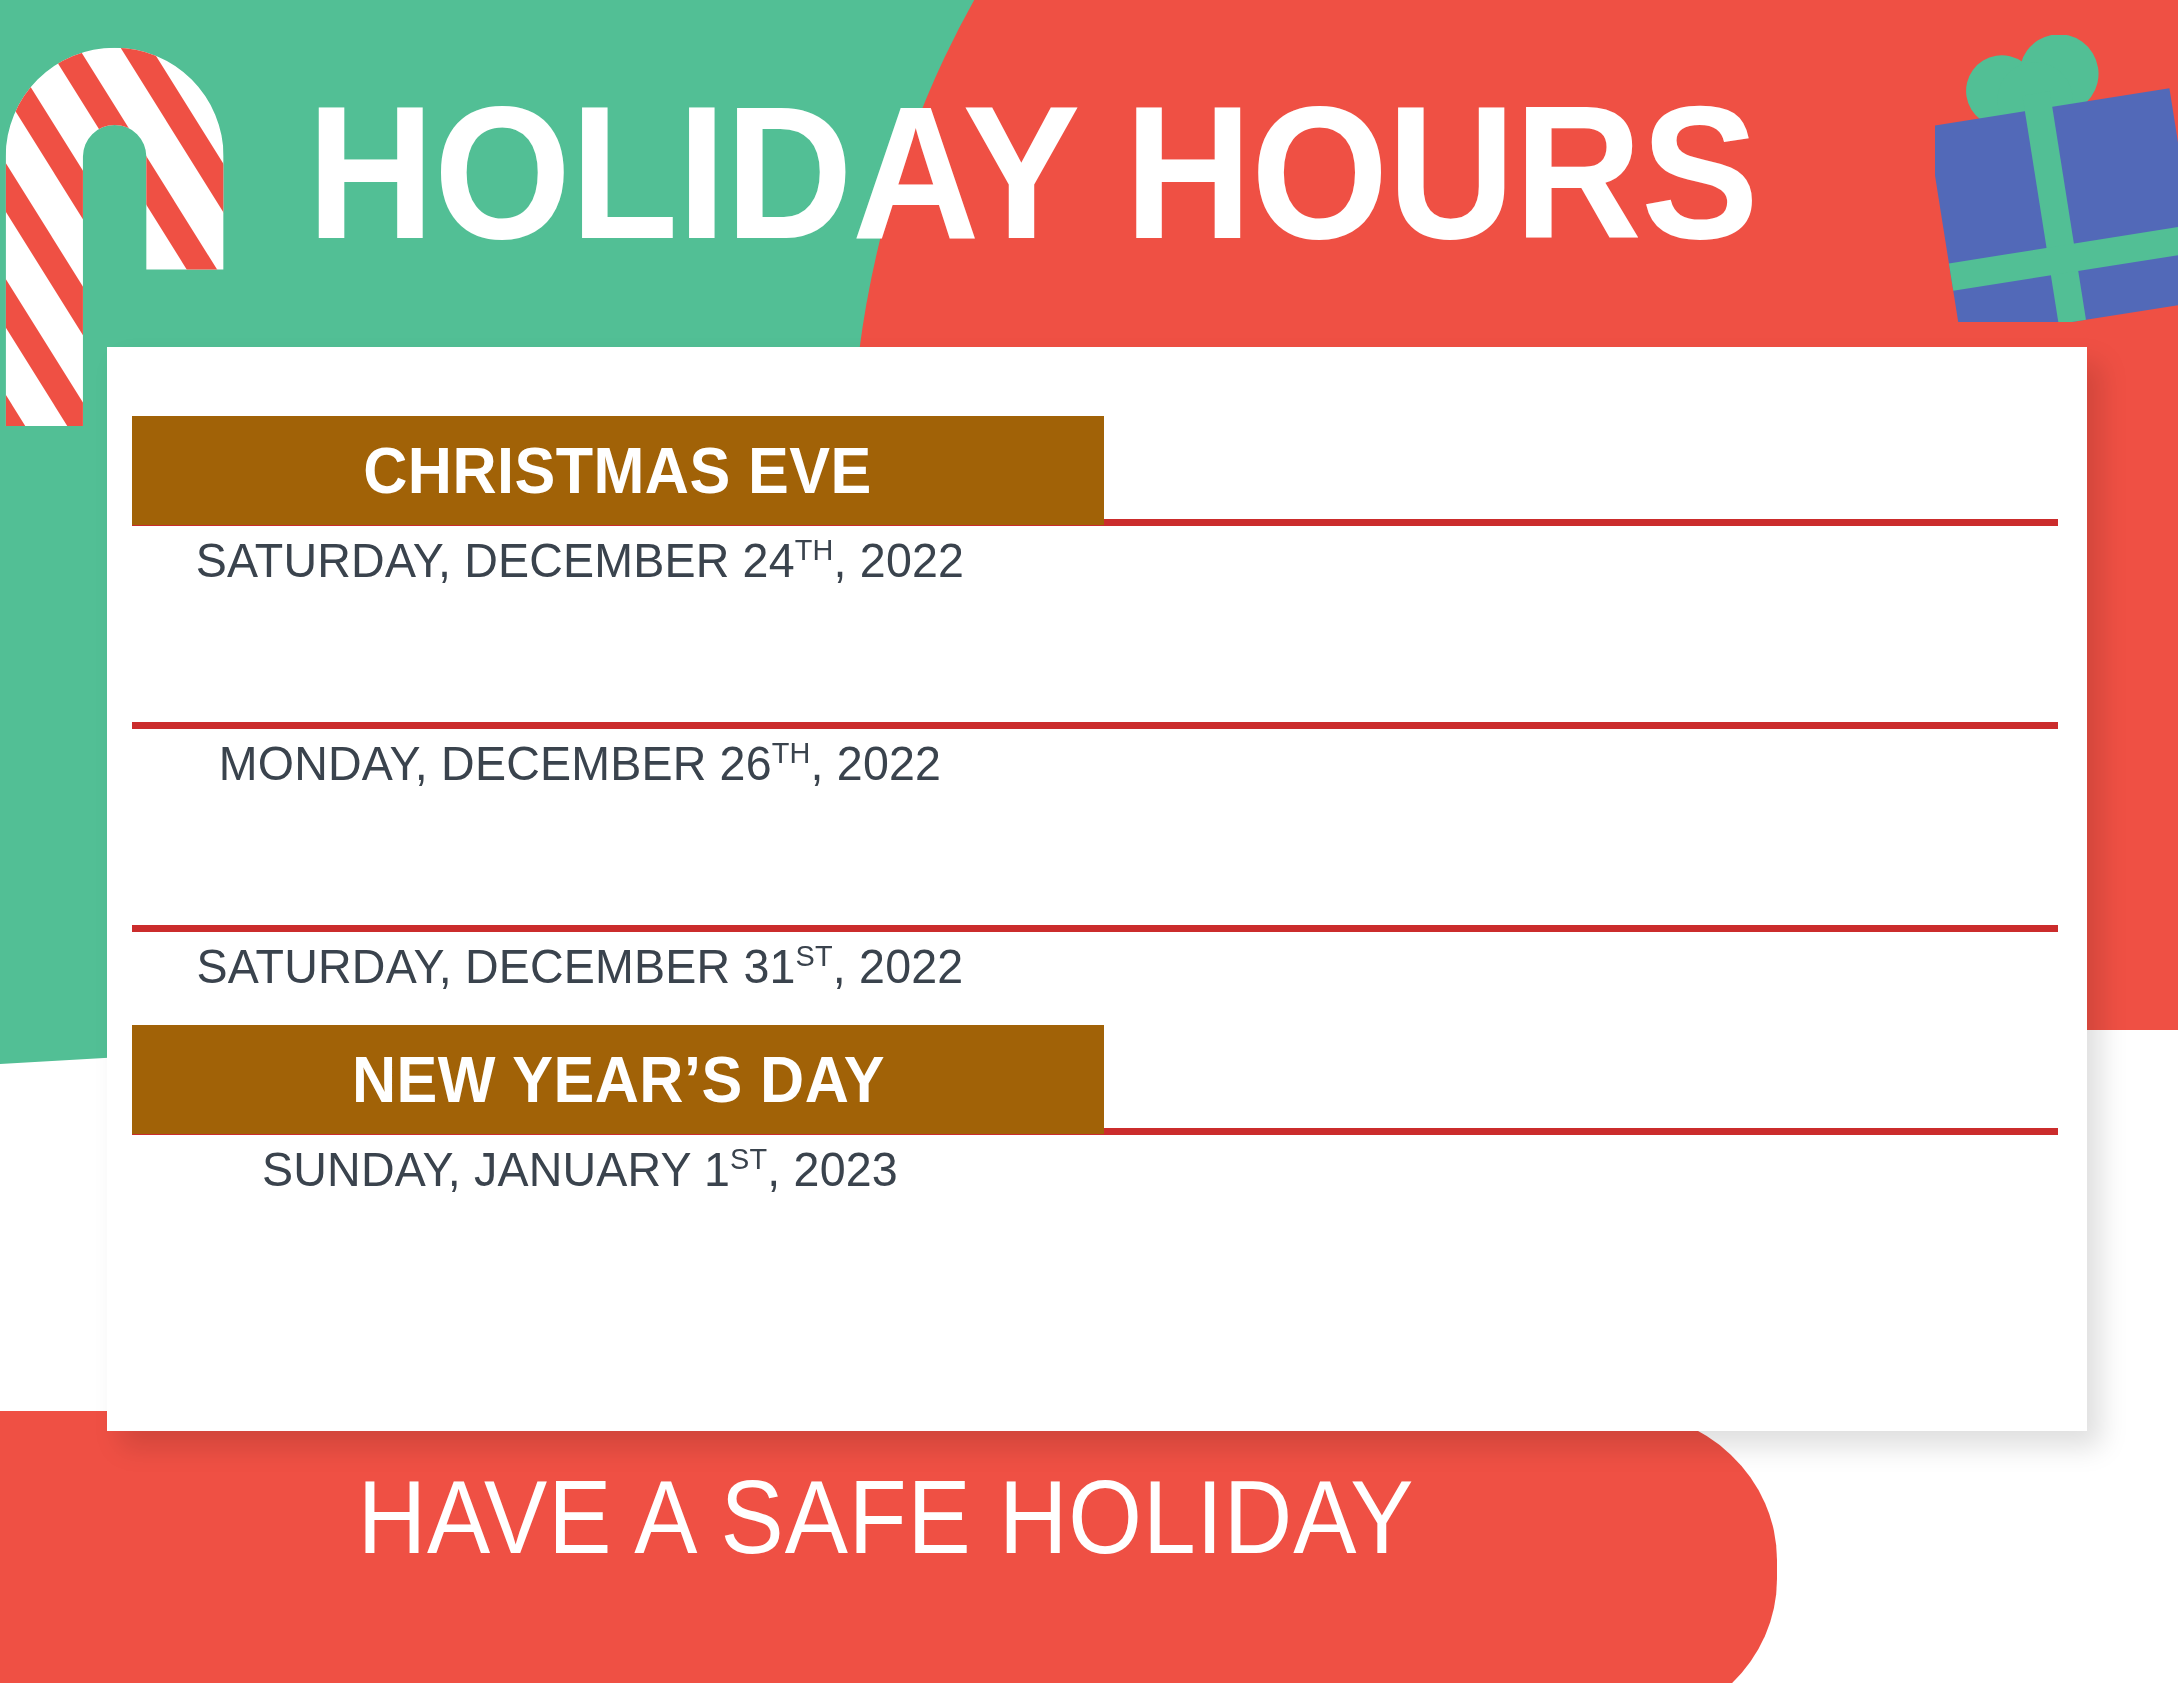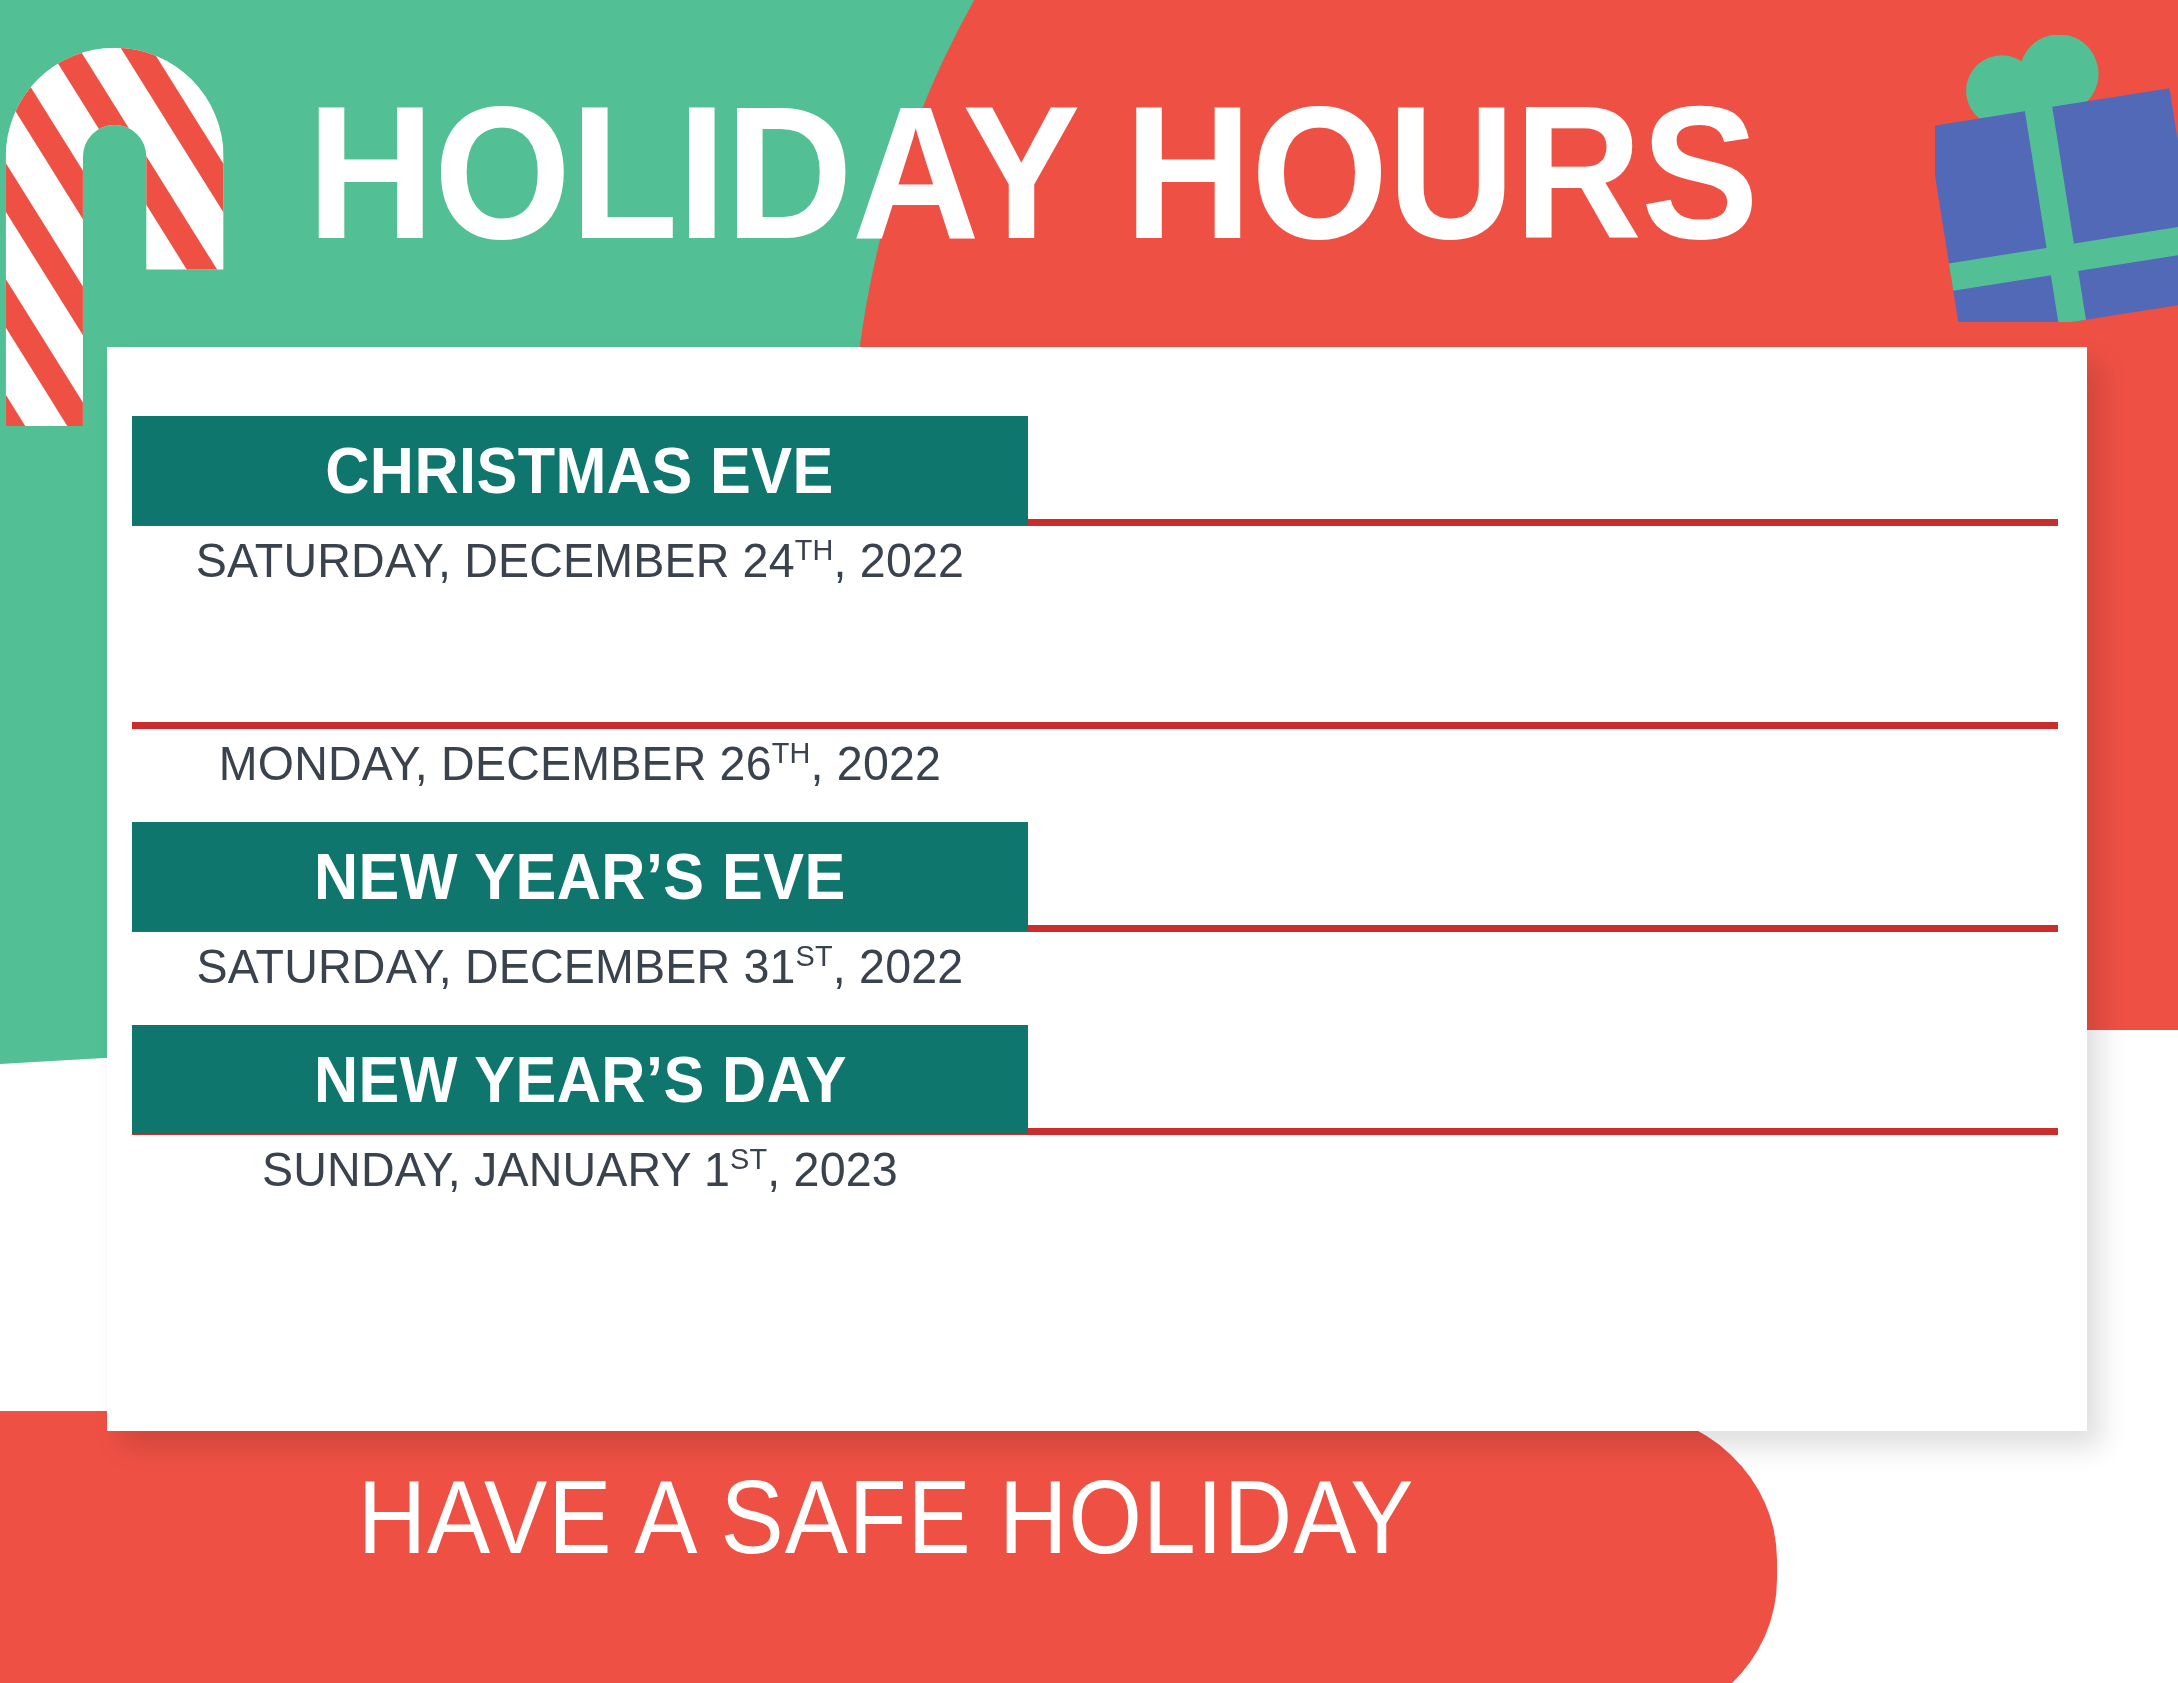--- a/index.html
+++ b/index.html
@@ -92,22 +92,22 @@
     width:1940px;
   }
 
   .row {
     position:relative;
     height:203px;
   }
   .row-label {
     position:absolute;
     left:0; top:0;
-    width:896px; height:109px;
-    background:#0f766e;
+    width:972px; height:109px;
+    background:#a16207;
     display:flex;
     align-items:center;
     justify-content:center;
     z-index:2;
   }
   .row-label span {
     color:#ffffff;
     font-size:65px;
     line-height:65px;
     font-weight:bold;
@@ -228,23 +228,20 @@
       </div>
 
 
       <div class="row">
         <div class="row-rule"></div>
         <div class="row-date"><span>MONDAY, DECEMBER 26</span><sup>TH</sup><span>, 2022</span></div>
       </div>
 
       <div class="row">
         <div class="row-rule"></div>
-        <div class="row-label">
-          <span>NEW YEAR’S EVE</span>
-        </div>
         <div class="row-date"><span>SATURDAY, DECEMBER 31</span><sup>ST</sup><span>, 2022</span></div>
       </div>
 
       <div class="row">
         <div class="row-rule"></div>
         <div class="row-label">
           <span>NEW YEAR’S DAY</span>
         </div>
         <div class="row-date"><span>SUNDAY, JANUARY 1</span><sup>ST</sup><span>, 2023</span></div>
       </div>

